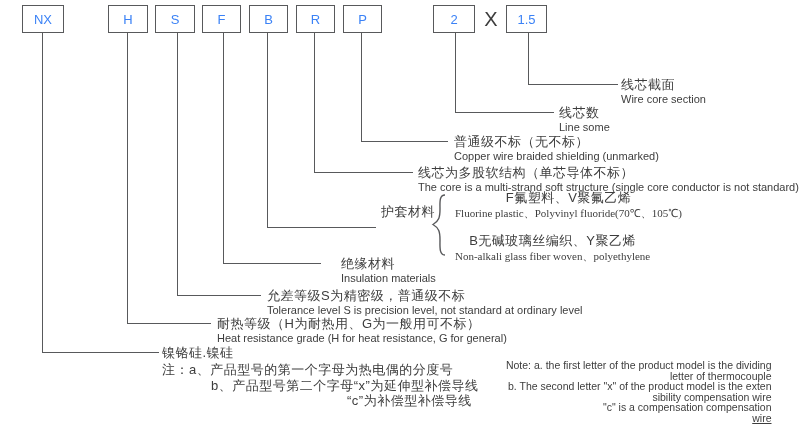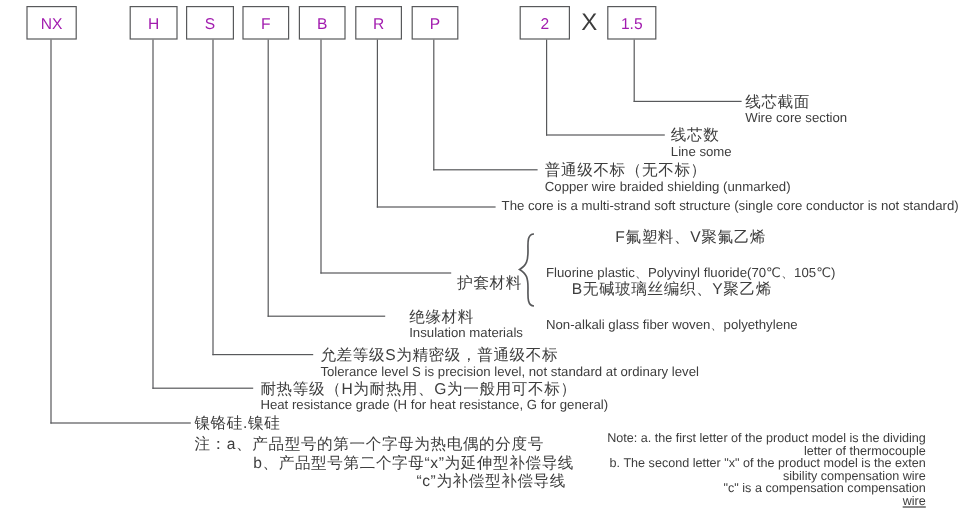--- a/index.html
+++ b/index.html
@@ -4,37 +4,37 @@
 <style>
   html,body{margin:0;padding:0;background:#fff;}
   .stage{
     position:relative;width:800px;height:431px;background:#ffffff;
     font-family:"Liberation Sans","DejaVu Sans",sans-serif;
     color:#3d3d3d;overflow:hidden;
   }
   .box{
     position:absolute;top:5px;height:26px;border:1px solid #58595b;
     display:flex;align-items:center;justify-content:center;
-    font-size:13px;color:#a21caf;background:#fff;box-sizing:content-box;
+    font-size:13px;color:#3b82f6;background:#fff;box-sizing:content-box;
   }
   .mult{
     position:absolute;left:476px;top:5px;width:30px;height:28px;
     display:flex;align-items:center;justify-content:center;
     font-size:20px;color:#3d3d3d;
   }
   .conn{
     position:absolute;border-left:1px solid #58595b;border-bottom:1px solid #58595b;
   }
   .callout{position:absolute;white-space:nowrap;}
   .callout .cn{font-size:13px;line-height:15px;letter-spacing:0.5px;}
   .callout .en{font-size:11px;line-height:12px;margin-top:1px;}
   .brace-svg{position:absolute;left:430px;top:194px;}
   .sheath-item{position:absolute;white-space:nowrap;text-align:center;}
   .sheath-item .cn{font-size:13px;line-height:15px;letter-spacing:0.5px;}
-  .sheath-item .en{font-size:11px;line-height:12px;margin-top:17px;}
+  .sheath-item .en{font-size:11px;line-height:12px;margin-top:2px;font-family:Liberation Serif, serif;}
   .note-cn{position:absolute;font-size:13px;line-height:15px;white-space:nowrap;letter-spacing:0.5px;}
   .notes-en{position:absolute;left:486px;top:360px;font-size:10.5px;line-height:10.6px;white-space:nowrap;}
   .notes-en div{height:10.6px;text-align:right;}
   .ne-2{margin-left:41px;}
   .ne-3{margin-left:22px;}
   .ne-4{margin-left:121px;}
   .ne-5{margin-left:114px;}
   .ne-6{margin-left:194px;text-decoration:underline;}
 </style>
 </head>
@@ -69,23 +69,24 @@
   </div>
   <div class="callout" style="left:559px;top:105px">
     <div class="cn">线芯数</div>
     <div class="en">Line some</div>
   </div>
   <div class="callout" style="left:454px;top:134px">
     <div class="cn">普通级不标（无不标）</div>
     <div class="en">Copper wire braided shielding (unmarked)</div>
   </div>
   <div class="callout" style="left:418px;top:165px">
+    <div class="cn">线芯为多股软结构（单芯导体不标）</div>
     <div class="en">The core is a multi-strand soft structure (single core conductor is not standard)</div>
   </div>
-  <div class="callout" style="left:381px;top:228px">
+  <div class="callout" style="left:381px;top:204px">
     <div class="cn">护套材料</div>
   </div>
   <div class="callout" style="left:341px;top:256px">
     <div class="cn">绝缘材料</div>
     <div class="en">Insulation materials</div>
   </div>
   <div class="callout" style="left:267px;top:288px">
     <div class="cn">允差等级S为精密级，普通级不标</div>
     <div class="en">Tolerance level S is precision level, not standard at ordinary level</div>
   </div>

